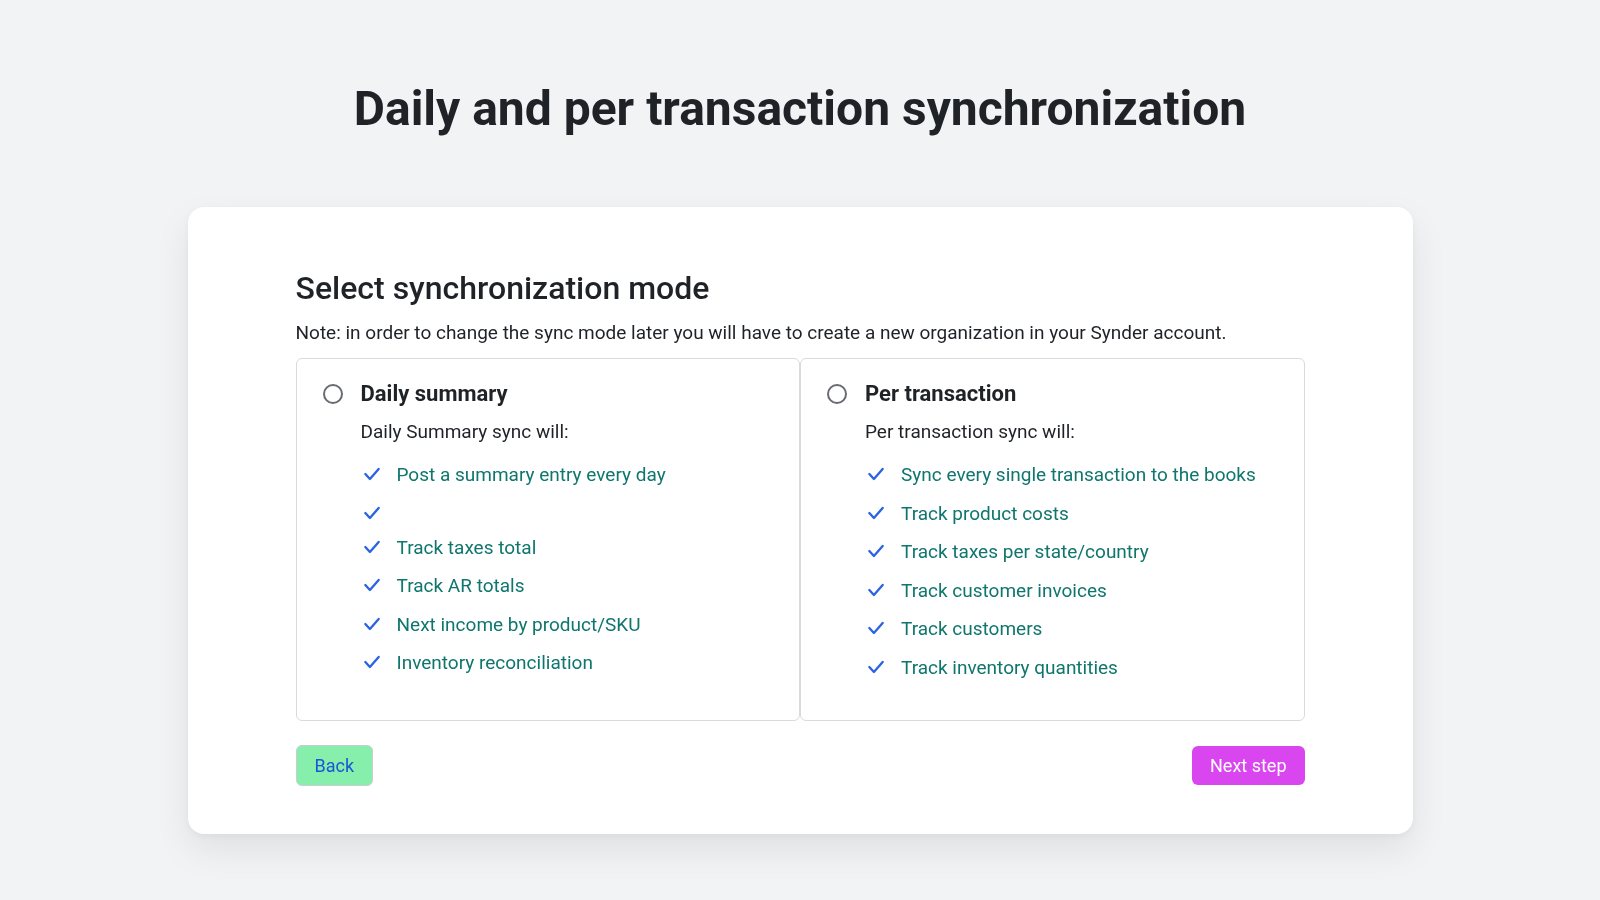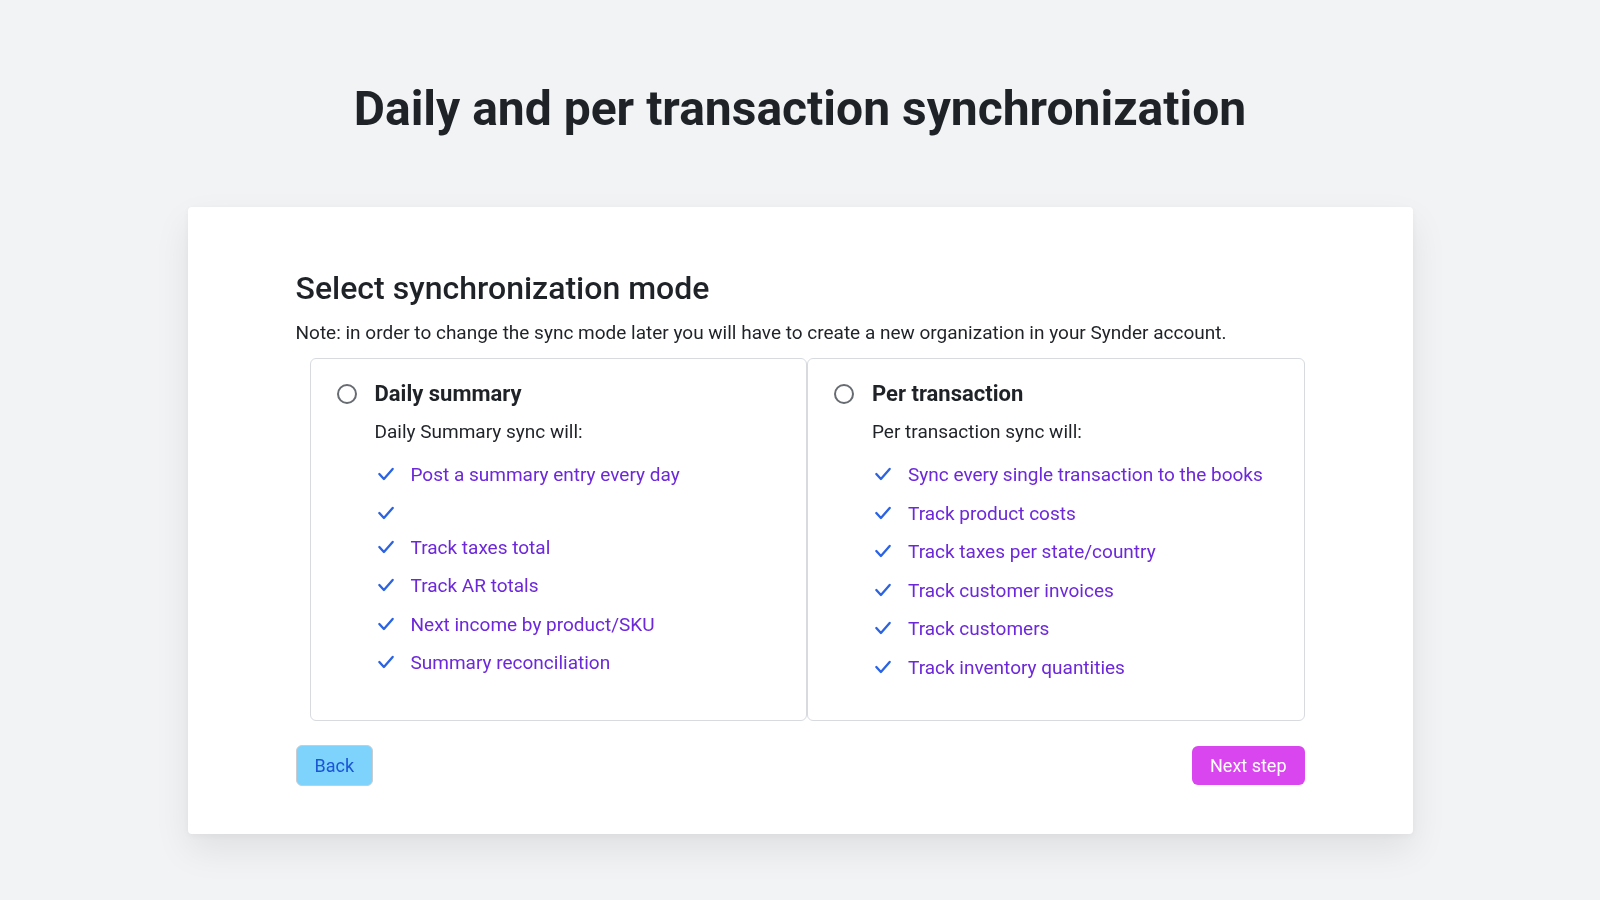--- a/index.html
+++ b/index.html
@@ -20,38 +20,37 @@
       text-align: center;
       font-size: 48px;
       font-weight: 700;
       color: #1f2328;
       margin-bottom: 70px;
     }
     .card {
       width: 1225px;
       margin: 0 auto;
       background: #ffffff;
-      border-radius: 4px;
+      border-radius: 16px;
       box-shadow: 0 16px 36px rgba(0,0,0,0.08), 0 2px 6px rgba(0,0,0,0.04);
       padding: 62px 108px 48px;
     }
     h2.section-title {
       font-size: 32px;
       font-weight: 500;
       color: #1f2328;
       margin-bottom: 14px;
     }
     p.section-note {
       font-size: 19px;
       color: #1f2328;
       margin-bottom: 14px;
     }
     .options {
       display: flex;
-      margin-left: 14px;
     }
     .option {
       flex: 1 1 0;
       border: 1px solid #d7dbe0;
       border-radius: 6px;
       padding: 22px 26px 28px;
       cursor: pointer;
     }
     .option-head {
       display: flex;
@@ -76,21 +75,21 @@
       font-size: 19px;
       color: #1f2328;
       margin-bottom: 18px;
     }
     ul.feat { list-style: none; }
     ul.feat li {
       display: flex;
       align-items: flex-start;
       margin-bottom: 10px;
       font-size: 19px;
-      color: #6d28d9;
+      color: #0f766e;
       line-height: 1.5;
     }
     .check {
       flex-shrink: 0;
       width: 22px;
       height: 22px;
       margin-right: 14px;
       margin-top: 2px;
       display: flex;
       align-items: center;
@@ -104,21 +103,21 @@
     }
     .btn {
       font-size: 18px;
       border-radius: 6px;
       padding: 9px 18px;
       cursor: pointer;
       border: none;
       font-family: inherit;
     }
     .btn-secondary {
-      background: #7dd3fc;
+      background: #86efac;
       color: #1a56d6;
       border: 1px solid #c9ccd1;
     }
     .btn-primary {
       background: #d946ef;
       color: #ffffff;
     }
   </style>
 </head>
 <body>
@@ -178,21 +177,21 @@
                   </svg>
                 </span>
                 <span>Next income by product/SKU</span>
               </li>
               <li>
                 <span class="check">
                   <svg viewBox="0 0 24 24" width="20" height="20" fill="none" stroke="#2b63e3" stroke-width="2.8" stroke-linecap="round" stroke-linejoin="round">
                     <polyline points="4 12 9.5 18 20 6"></polyline>
                   </svg>
                 </span>
-                <span>Summary reconciliation</span>
+                <span>Inventory reconciliation</span>
               </li>
             </ul>
         </div>
       </div>
 
       <div class="option">
         <div class="option-head">
           <span class="radio"></span>
           <span class="option-title">Per transaction</span>
         </div>

